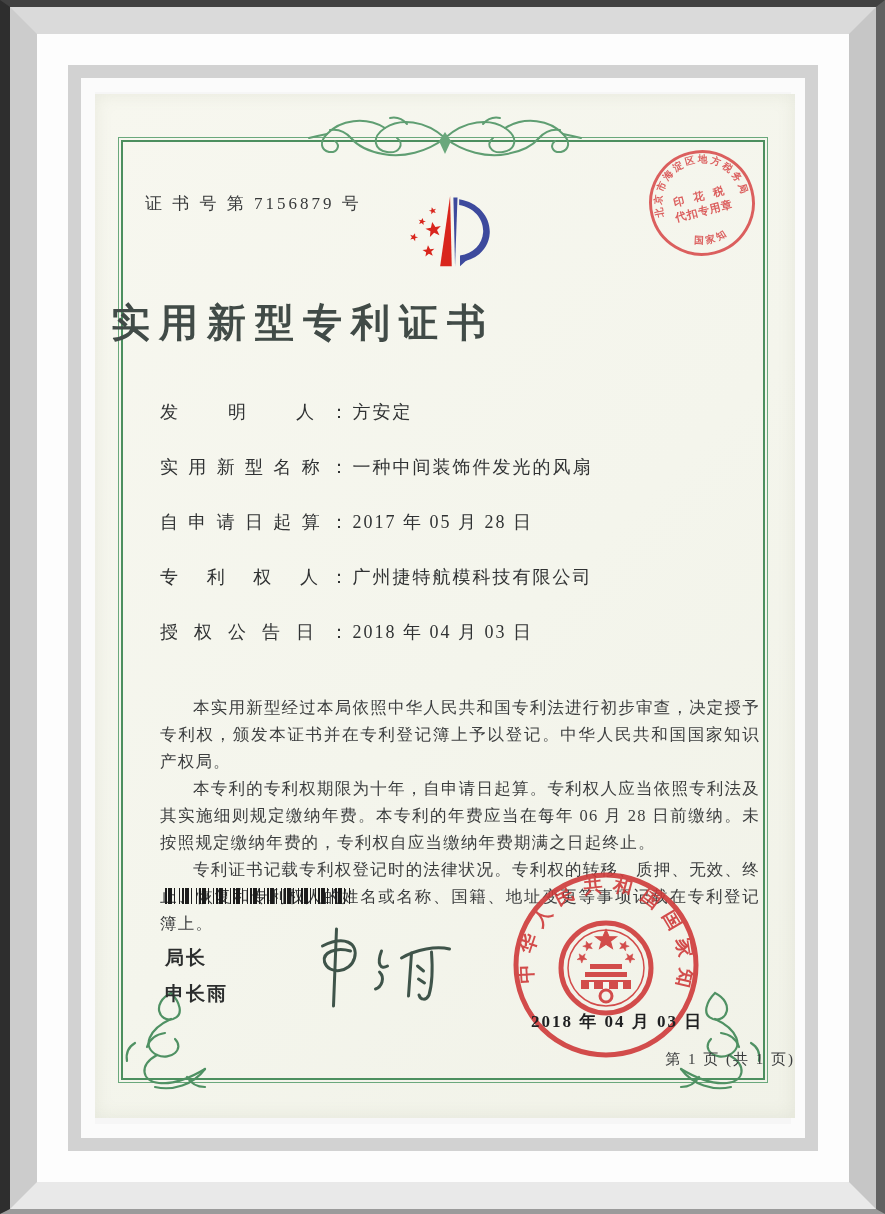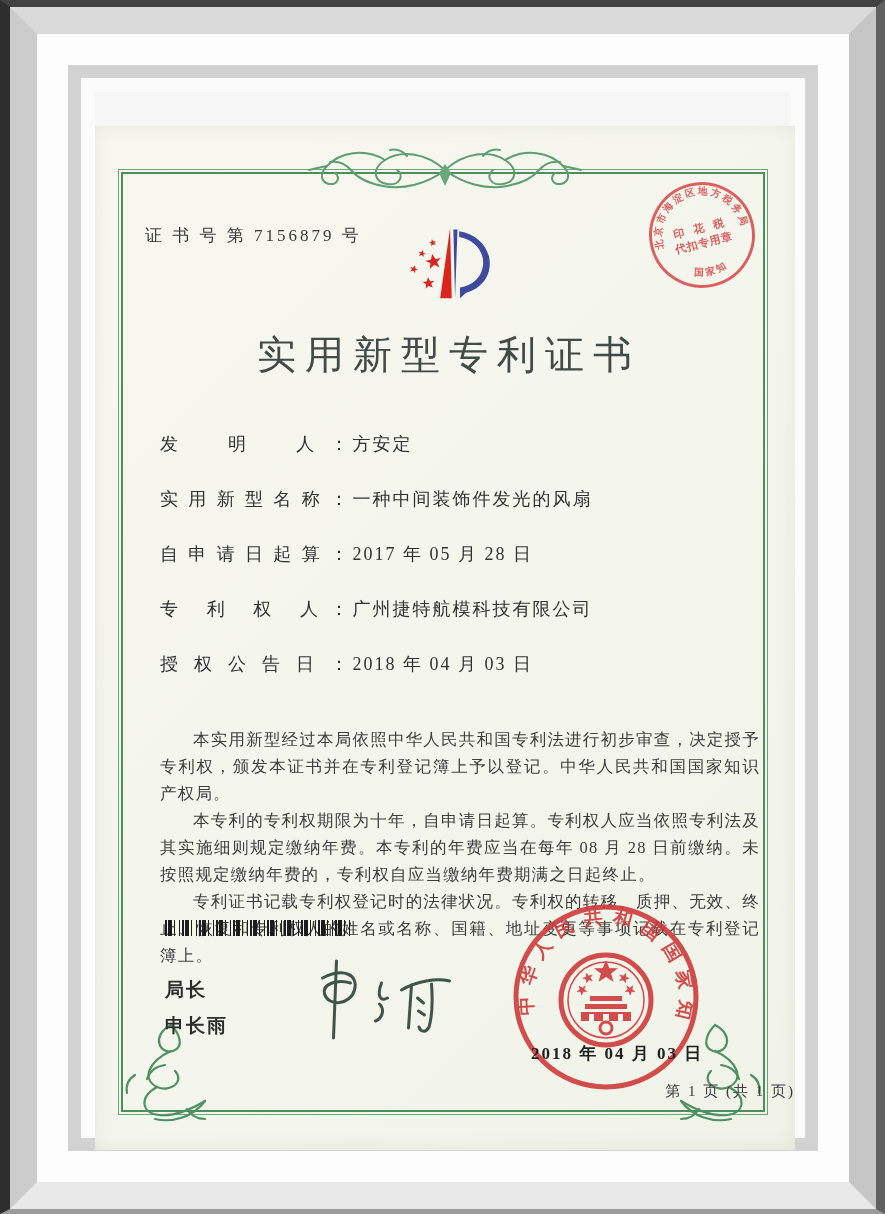--- a/index.html
+++ b/index.html
@@ -6,30 +6,30 @@
   body{width:885px;height:1214px;position:relative;font-family:"Liberation Serif","DejaVu Serif",serif;}
   .photo{position:absolute;inset:0;background:#f6f6f6;overflow:hidden;}
   
   .edge{position:absolute;inset:0;border-style:solid;border-width:7px 9px 5px 10px;border-color:#414141 #616161 #9b9b9b #2e2e2e;background:transparent;}
   .bevel{position:absolute;top:7px;right:9px;bottom:5px;left:10px;border:27px solid;border-color:#dadada #c6c6c6 #e9e9e9 #cccccc;}
   .face{position:absolute;top:34px;right:36px;bottom:32px;left:37px;border:31px solid #fdfdfd;box-shadow:inset 0 0 2px rgba(0,0,0,.06);}
   .lip{position:absolute;top:65px;right:67px;bottom:63px;left:68px;border:13px solid #d2d2d2;}
   .innerwhite{position:absolute;top:78px;right:80px;bottom:76px;left:81px;border:14px solid #fbfbfb;}
   .paper{position:absolute;left:95px;top:94px;width:700px;height:1024px;
          background:linear-gradient(135deg,#f7f7ef 0%,#f4f5ec 55%,#f1f2e8 100%);
-         box-shadow:inset 0 0 18px rgba(120,130,100,.12);margin-top:32px;}
+         box-shadow:inset 0 0 18px rgba(120,130,100,.12);}
   
   .green-frame{position:absolute;left:23px;top:43px;right:27px;bottom:35px;border:1px solid #6aa87c;padding:2px;}
   .green-frame-inner{width:100%;height:100%;border:2px solid #4c8f5f;box-sizing:border-box;}
   .orn{position:absolute;pointer-events:none;}
   
   .cert-no{position:absolute;left:50px;top:98px;font-size:17px;letter-spacing:3px;color:#37393a;}
   .logo{position:absolute;left:296px;top:92px;width:100px;height:95px;}
   .tax-stamp{position:absolute;left:548px;top:50px;width:118px;height:118px;transform:rotate(-14deg);opacity:.88;}
-  .title{position:absolute;left:4px;top:202px;width:100%;text-align:center;font-size:39px;font-weight:400;
+  .title{position:absolute;left:16px;top:202px;width:100%;text-align:left;font-size:39px;font-weight:700;
          letter-spacing:9px;color:#414b47;}
   .fields{position:absolute;left:65px;top:306px;width:600px;}
   .field-row{height:25px;margin-bottom:30px;font-size:18px;color:#303233;white-space:nowrap;}
   .flabel{display:inline-block;width:188px;text-align:justify;text-align-last:justify;vertical-align:top;}
   .fvalue{letter-spacing:2px;}
   .paras{position:absolute;left:65px;top:600px;width:600px;font-size:16.5px;line-height:27px;
          letter-spacing:1.2px;color:#3c3e3f;text-align:justify;}
   .paras p{margin:0;text-indent:2em;}
   .barcode{position:absolute;left:70px;top:794px;width:186px;height:16px;
     background:repeating-linear-gradient(90deg,#1c1c1c 0 2px,transparent 2px 3px,#1c1c1c 3px 7px,transparent 7px 9px,#1c1c1c 9px 10px,transparent 10px 14px,#1c1c1c 14px 15px,transparent 15px 17px);}
@@ -162,21 +162,21 @@
         <span class="fvalue">广州捷特航模科技有限公司</span>
       </div>
       <div class="field-row">
         <span class="flabel">授权公告日：</span>
         <span class="fvalue">2018 年 04 月 03 日</span>
       </div>
     </div>
 
     <div class="paras">
       <p>本实用新型经过本局依照中华人民共和国专利法进行初步审查，决定授予专利权，颁发本证书并在专利登记簿上予以登记。中华人民共和国国家知识产权局。</p>
-      <p>本专利的专利权期限为十年，自申请日起算。专利权人应当依照专利法及其实施细则规定缴纳年费。本专利的年费应当在每年 08 月 28 日前缴纳。未按照规定缴纳年费的，专利权自应当缴纳年费期满之日起终止。</p>
+      <p>本专利的专利权期限为十年，自申请日起算。专利权人应当依照专利法及其实施细则规定缴纳年费。本专利的年费应当在每年 06 月 28 日前缴纳。未按照规定缴纳年费的，专利权自应当缴纳年费期满之日起终止。</p>
       <p>专利证书记载专利权登记时的法律状况。专利权的转移、质押、无效、终止、恢复和专利权人的姓名或名称、国籍、地址变更等事项记载在专利登记簿上。</p>
     </div>
 
     <div class="barcode"></div>
 
     <div class="signer">
       <div>局长</div>
       <div>申长雨</div>
     </div>
 

